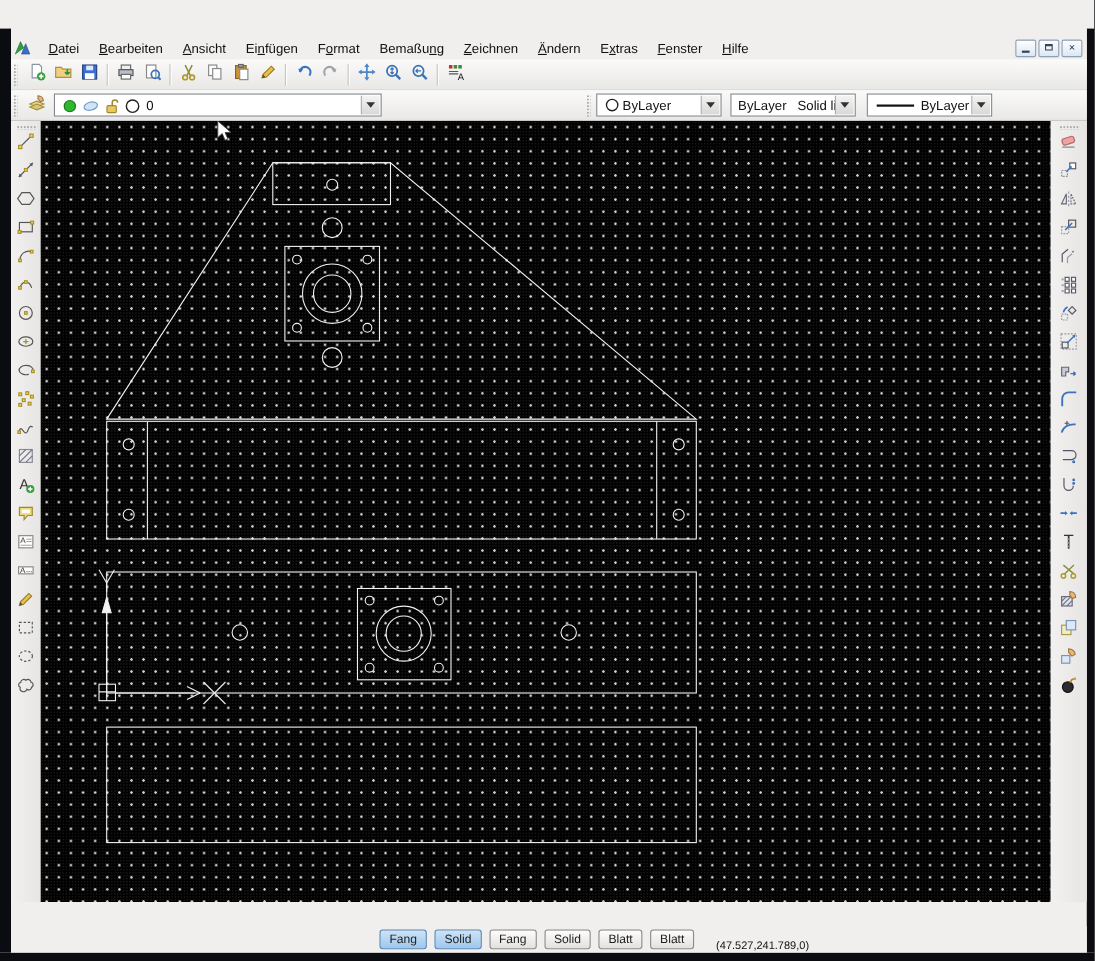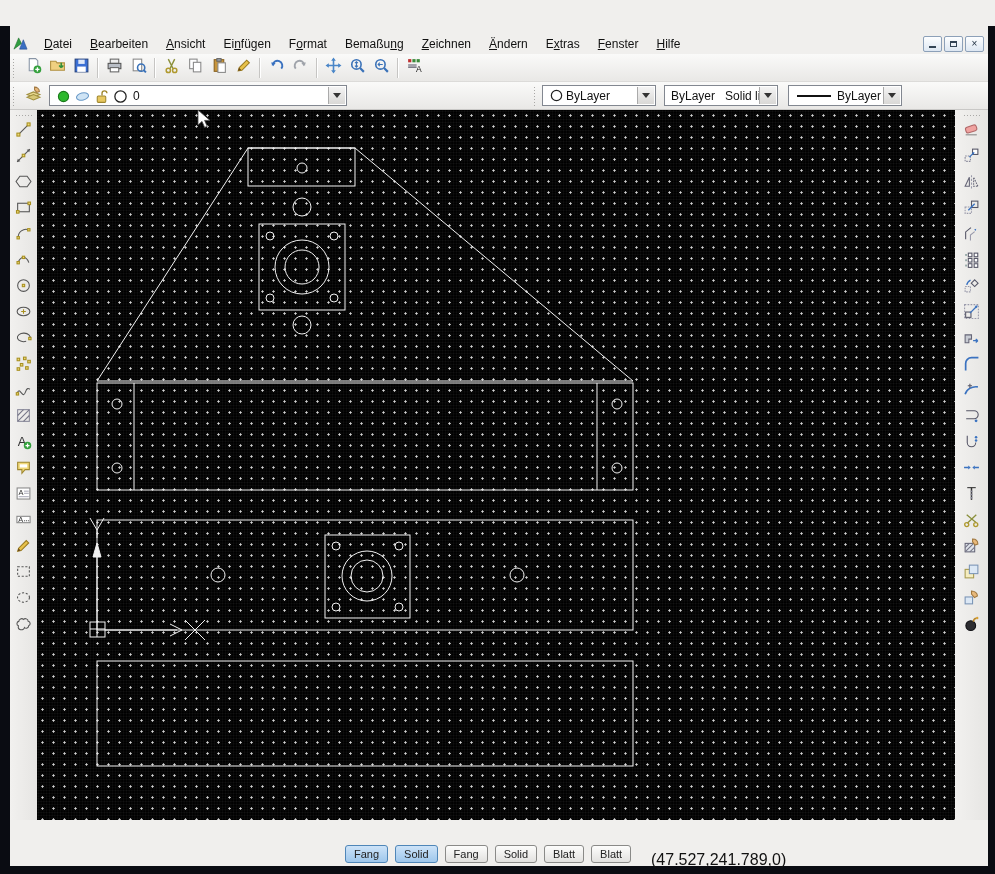--- a/index.html
+++ b/index.html
@@ -76,21 +76,21 @@
     filter:drop-shadow(0 1px 0 #777);}
   .tab.active{background:#fdfdfd;border-bottom:1px solid #bbb;}
   .tab.inactive{background:linear-gradient(180deg,#fbfbfa,#d6d4d2);}
   
   .statusbar{position:absolute;left:10px;top:842px;width:978px;height:24px;background:#f0efed;
     display:flex;align-items:center;font-size:11px;color:#222;}
   .status-group{position:absolute;left:335px;display:flex;gap:7px;align-items:center;}
   .sbtn{height:18px;padding:2px 8px;border:1px solid #8a8a88;border-radius:3px;font-size:11px;
     background:linear-gradient(180deg,#fdfdfc,#e2e1df);color:#222;}
   .sbtn.active{background:linear-gradient(180deg,#cde3f8,#9ec7ec);border-color:#4f86b8;}
-  .coords{margin-left:4px;font-size:16px;color:#111;margin-top:12px;}
+  .coords{margin-left:4px;font-size:10px;color:#111;margin-top:12px;}
 </style>
 </head>
 <body>
 
 <div class="win">
 
 
   <div class="frame-left"></div>
   <div class="frame-right"></div>
   <div class="frame-bottom"></div>

